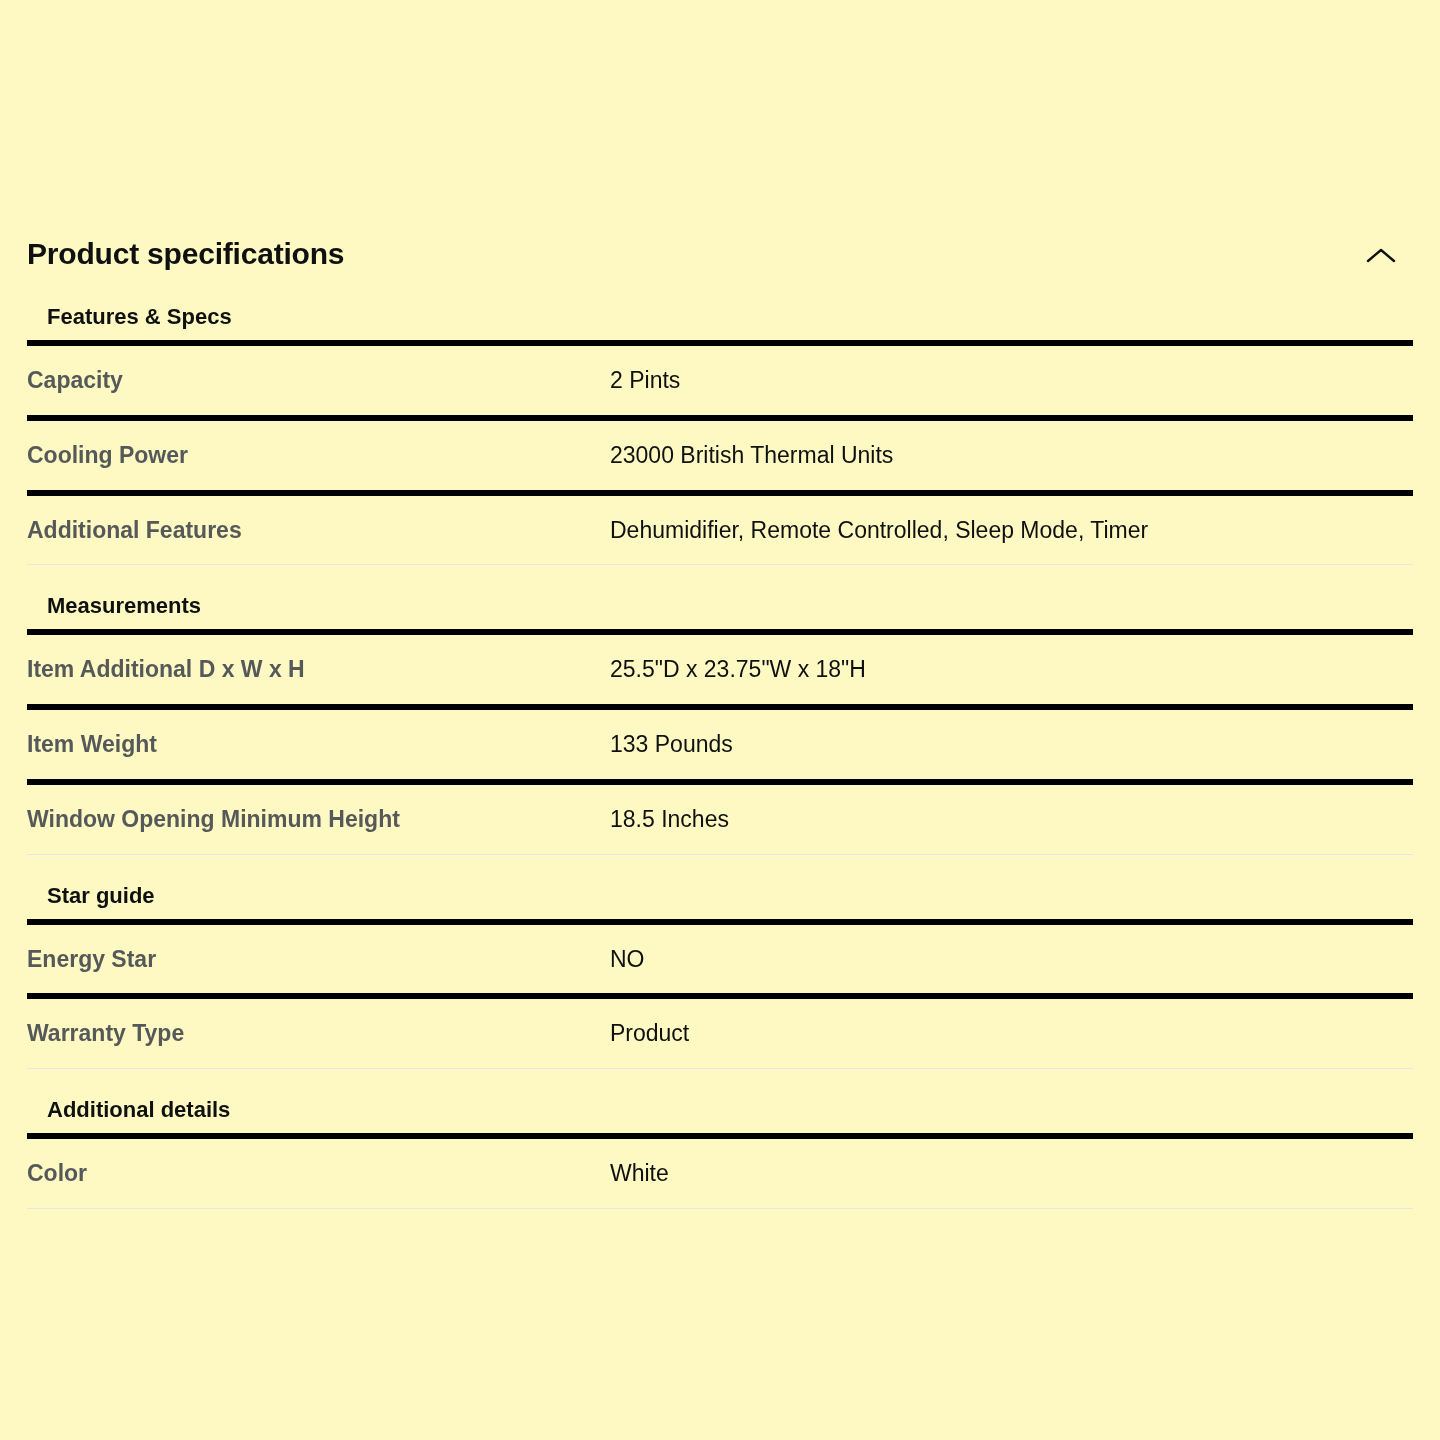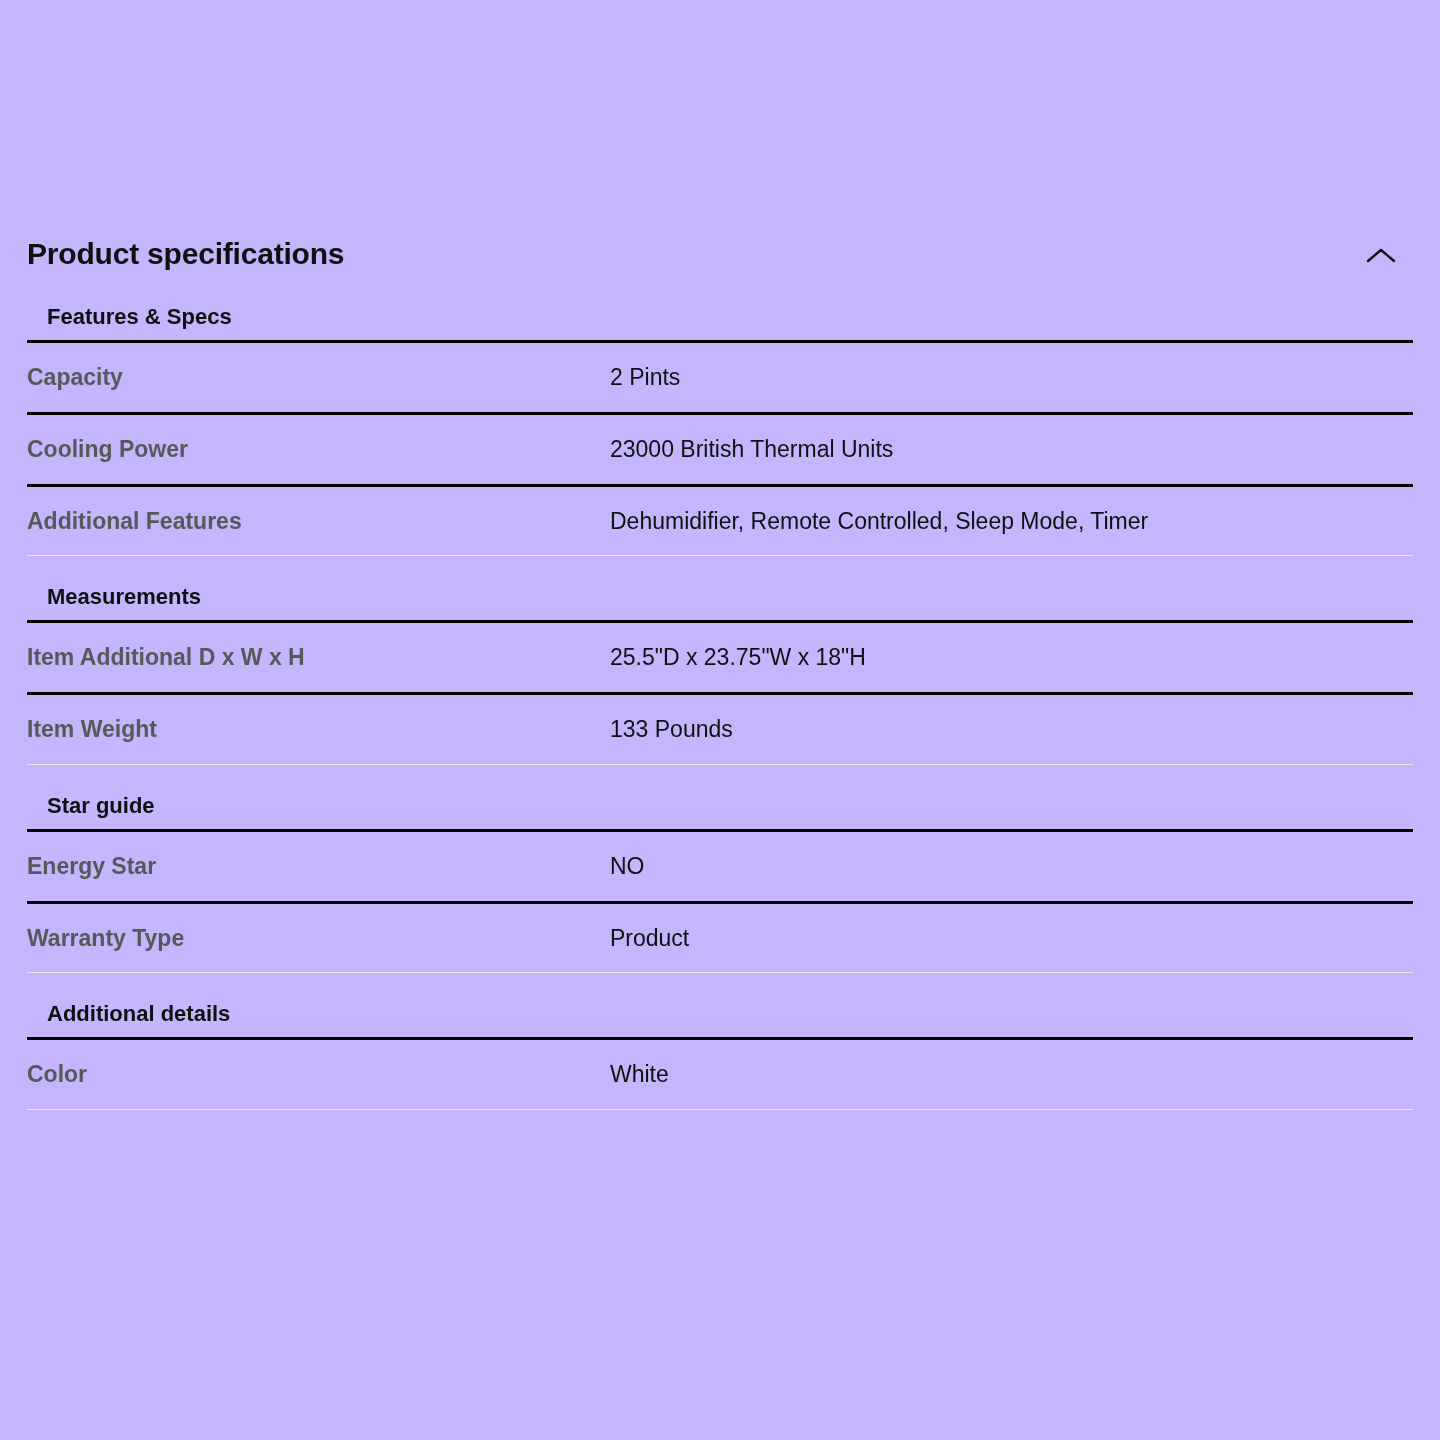--- a/index.html
+++ b/index.html
@@ -8,21 +8,21 @@
     padding: 0;
     width: 1440px;
     height: 1440px;
     background: #ffffff;
     font-family: "Liberation Sans", sans-serif;
   }
   .page {
     position: relative;
     width: 1440px;
     height: 1440px;
-    background: #c4b5fd;
+    background: #fef9c3;
     overflow: hidden;
   }
   .specs-panel {
     position: absolute;
     left: 27px;
     top: 236px;
     width: 1386px;
   }
   .panel-header {
     display: flex;
@@ -61,21 +61,21 @@
     color: #0f1111;
     padding: 28px 0 10px 0;
     margin-left: 20px;
   }
   .spec-table {
     width: 100%;
     border-collapse: collapse;
     table-layout: fixed;
   }
   .spec-table tr {
-    border-top: 3px solid #000000;
+    border-top: 6px solid #000000;
   }
   .spec-table tr:last-child {
     border-bottom: 1px solid #e7e7e7;
   }
   .spec-table td {
     padding: 20px 0 20px 0;
     vertical-align: top;
     font-size: 23px;
     line-height: 1.25;
   }
@@ -131,20 +131,24 @@
       <table class="spec-table">
         <tbody>
           <tr>
             <td class="spec-label">Item Additional D x W x H</td>
             <td class="spec-value">25.5"D x 23.75"W x 18"H</td>
           </tr>
           <tr>
             <td class="spec-label">Item Weight</td>
             <td class="spec-value">133 Pounds</td>
           </tr>
+          <tr>
+            <td class="spec-label">Window Opening Minimum Height</td>
+            <td class="spec-value">18.5 Inches</td>
+          </tr>
         </tbody>
       </table>
     </div>
 
     <div class="section">
       <div class="section-title">Star guide</div>
       <table class="spec-table">
         <tbody>
           <tr>
             <td class="spec-label">Energy Star</td>

